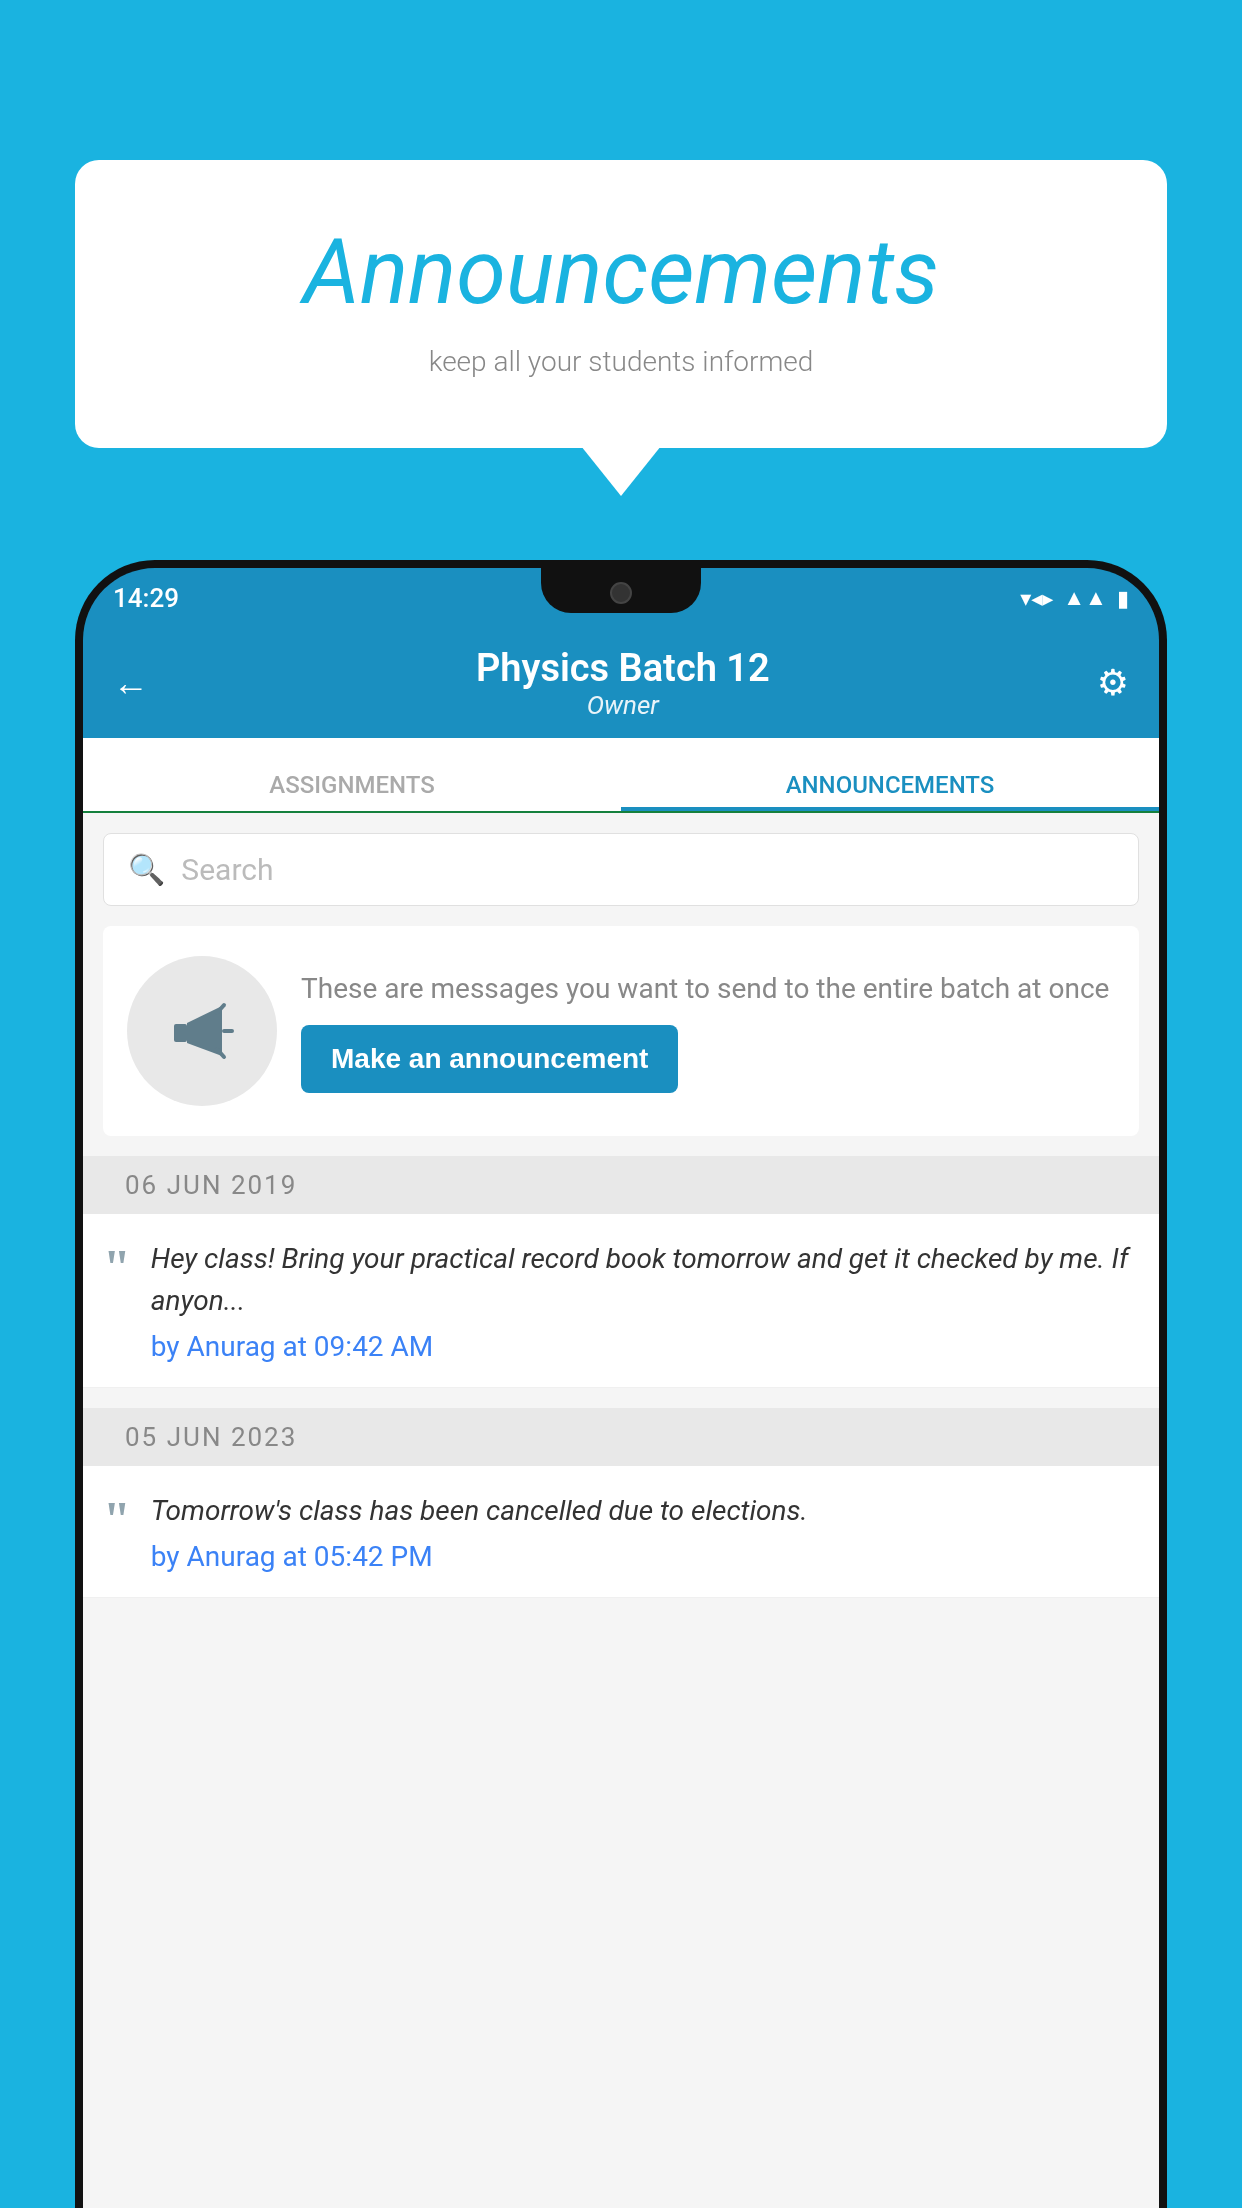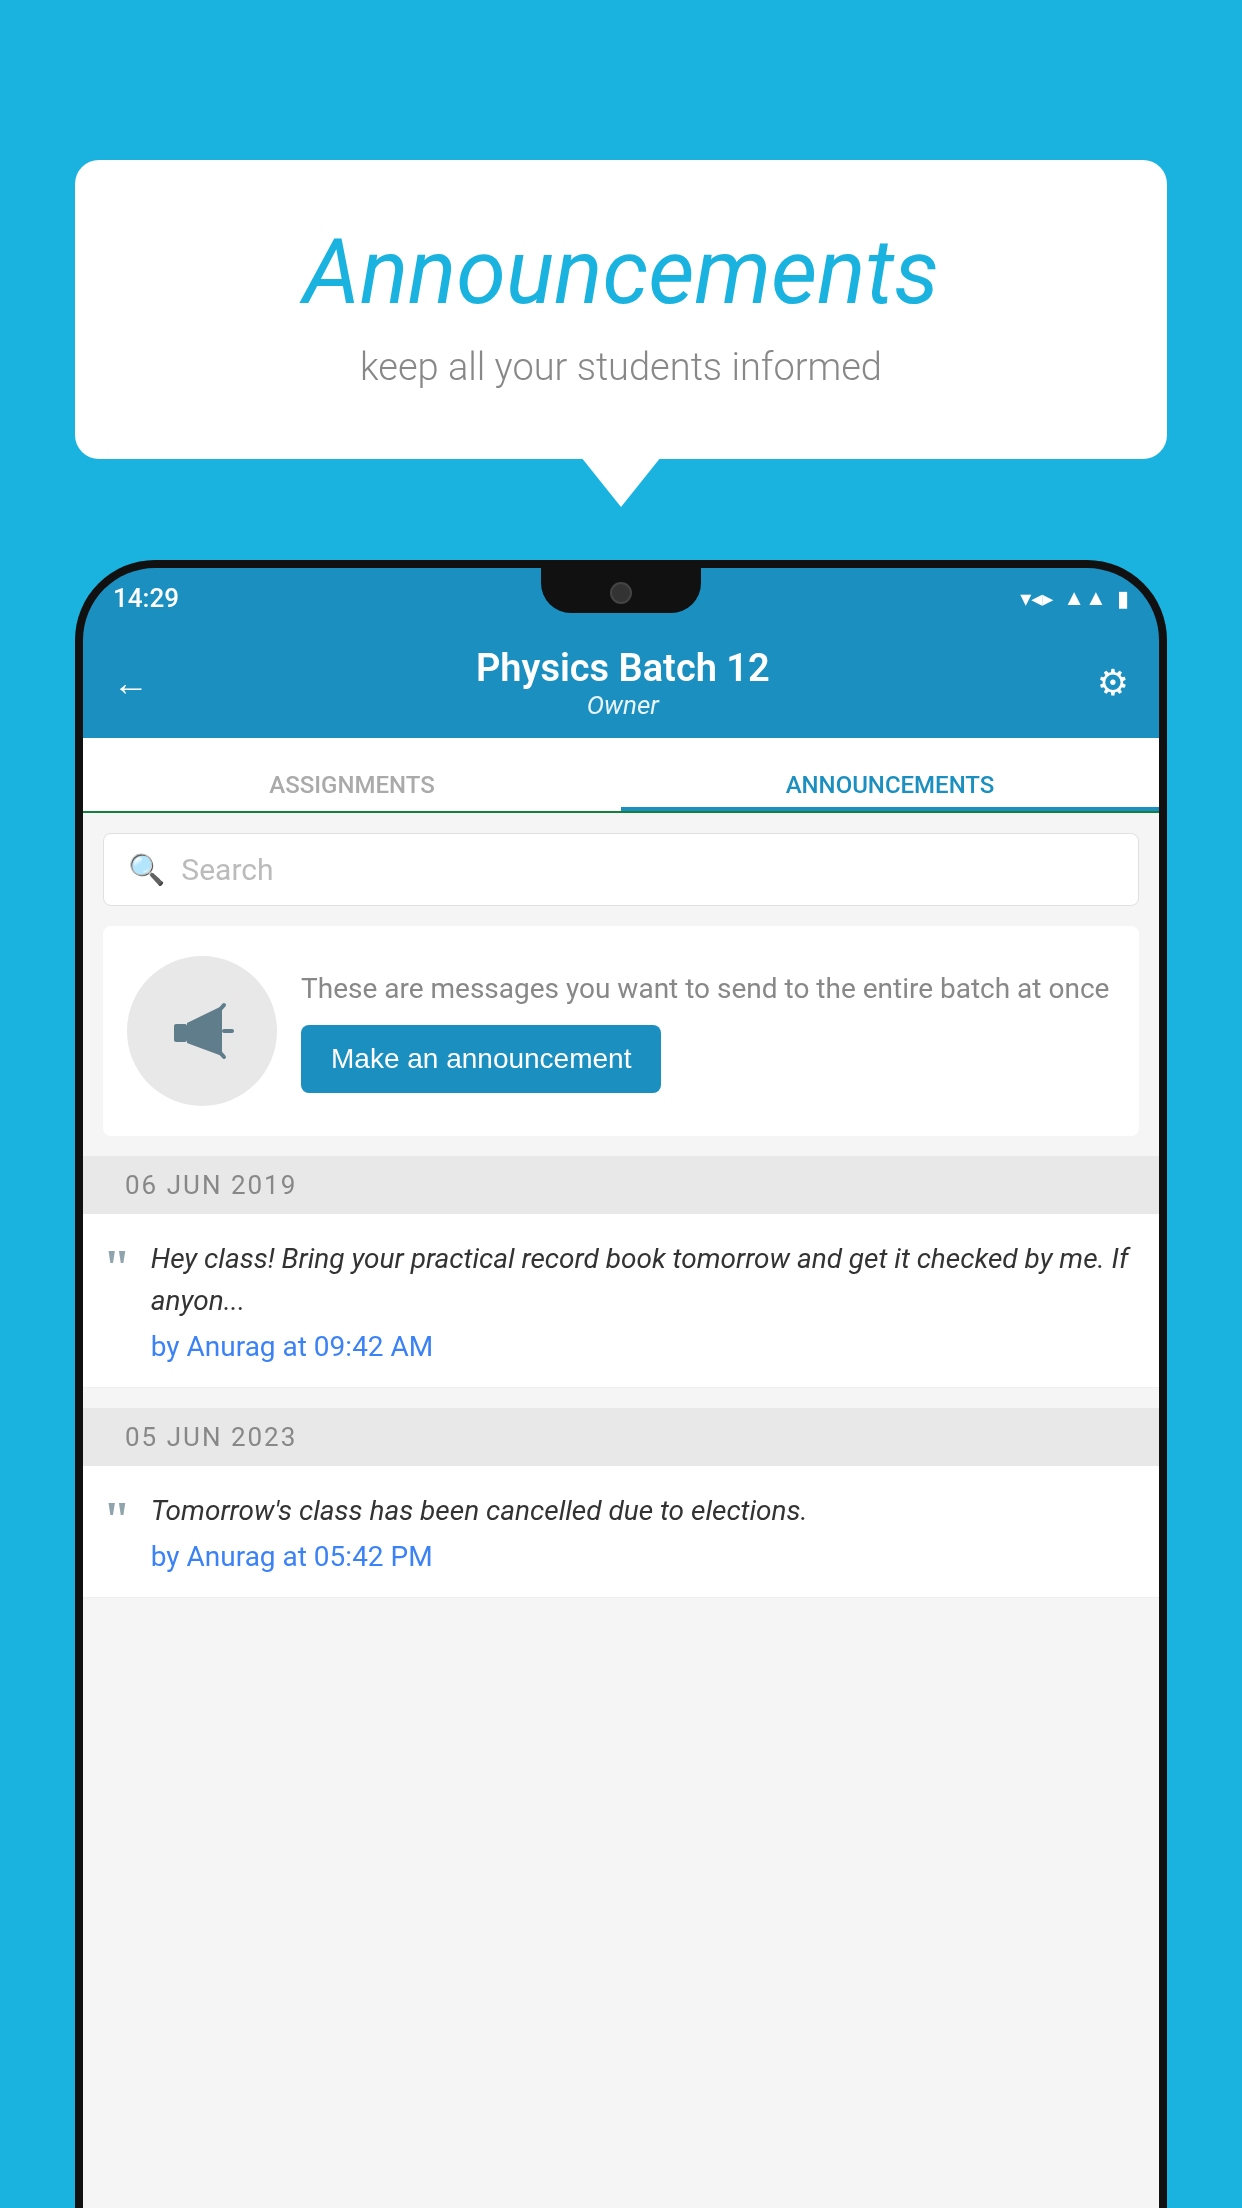--- a/index.html
+++ b/index.html
@@ -37,21 +37,21 @@
       border-top: 50px solid white;
     }
     .speech-bubble-title {
       font-size: 90px;
       color: #1ab3e0;
       font-weight: 400;
       font-style: italic;
       margin-bottom: 20px;
     }
     .speech-bubble-subtitle {
-      font-size: 38px;
+      font-size: 28px;
       color: #888;
       font-weight: 300;
     }
 
     
     .phone-frame {
       position: absolute;
       top: 560px;
       left: 75px;
       right: 75px;
@@ -258,21 +258,21 @@
       line-height: 1.4;
       margin-bottom: 16px;
     }
     .announcement-btn {
       background: #1a8fc0;
       color: white;
       border: none;
       border-radius: 8px;
       padding: 18px 30px;
       font-size: 28px;
-      font-weight: 400;
+      font-weight: 700;
       cursor: pointer;
       white-space: nowrap;
     }
 
     
     .date-separator {
       background: #e8e8e8;
       padding: 14px 42px;
       margin-top: 20px;
     }

